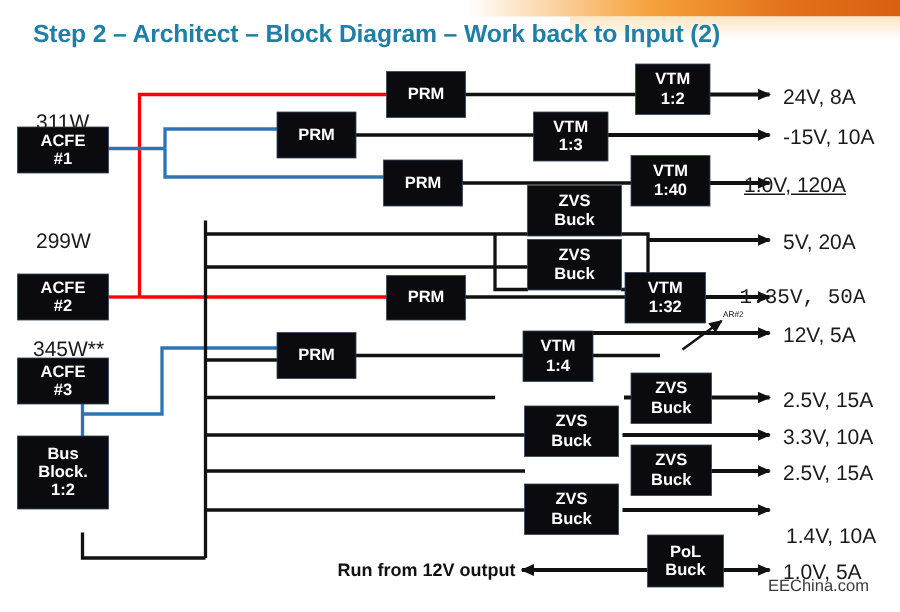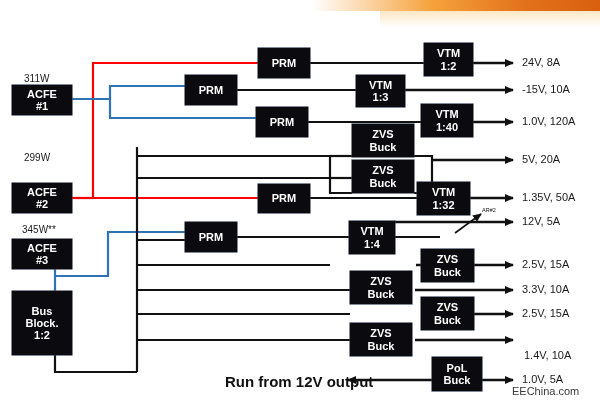--- a/index.html
+++ b/index.html
@@ -43,44 +43,45 @@
     display:flex;flex-direction:column;
     align-items:center;justify-content:center;
     font-size:11px;font-weight:bold;
     line-height:1.12;
     text-align:center;
     box-shadow:0 0 0 0.6px #2f3c52;
   }
   .blk span{display:block;}
   .wlbl{
     position:absolute;
-    font-size:10px;color:#1a1a1a;white-space:nowrap;
+    font-size:14px;color:#1a1a1a;white-space:nowrap;
   }
   .outlbl{
     position:absolute;
-    font-size:11px;color:#1a1a1a;white-space:nowrap;
+    font-size:14px;color:#1a1a1a;white-space:nowrap;
   }
   .arlbl{
     position:absolute;font-size:5.5px;color:#111;white-space:nowrap;
   }
   .runlbl{
-    position:absolute;font-size:15px;font-weight:bold;color:#111;white-space:nowrap;
+    position:absolute;font-size:12px;font-weight:bold;color:#111;white-space:nowrap;
   }
   .wmark{
     position:absolute;font-size:11px;color:#3a3a3a;white-space:nowrap;
   }
 </style>
 </head>
 <body>
 
 <div id="slide">
 
   <div class="topbar"></div>
   <div class="topglow"></div>
 
+  <div class="title">Step 2 – Architect – Block Diagram – Work back to Input (2)</div>
 
   <svg class="wires" viewBox="0 0 600 408">
     <defs>
       <marker id="ah" markerWidth="9" markerHeight="8" refX="8" refY="4" orient="auto" markerUnits="userSpaceOnUse">
         <path d="M0,0 L9,4 L0,8 z" fill="#111111"></path>
       </marker>
       <marker id="ahl" markerWidth="9" markerHeight="8" refX="8" refY="4" orient="auto" markerUnits="userSpaceOnUse">
         <path d="M0,0 L9,4 L0,8 z" fill="#111111"></path>
       </marker>
     </defs>
@@ -159,21 +160,21 @@
     <span>ACFE</span>
     <span>#2</span>
   </div>
 
   <div class="wlbl" style="left:22px;top:224px;">345W**</div>
   <div class="blk" style="left:12px;top:239px;width:60px;height:30px;">
     <span>ACFE</span>
     <span>#3</span>
   </div>
 
-  <div class="blk" style="left:12px;top:291px;width:60px;height:64px;">
+  <div class="blk" style="left:12px;top:291px;width:60px;height:48px;">
     <span>Bus</span>
     <span>Block.</span>
     <span>1:2</span>
   </div>
 
   <div class="blk" style="left:258px;top:48px;width:52px;height:30px;">
     <span>PRM</span>
   </div>
   <div class="blk" style="left:185px;top:75px;width:52px;height:30px;">
     <span>PRM</span>
@@ -238,23 +239,23 @@
     <span>PoL</span>
     <span>Buck</span>
   </div>
 
   <div class="arlbl" style="left:482px;top:207px;">AR#2</div>
   <div class="runlbl" style="left:225px;top:373px;">Run from 12V output</div>
   <div class="wmark" style="left:512px;top:385px;">EEChina.com</div>
 
   <div class="outlbl" style="left:522px;top:56px;">24V, 8A</div>
   <div class="outlbl" style="left:522px;top:83px;">-15V, 10A</div>
-  <div class="outlbl" style="left:522px;top:115px;">1.0V, 120A</div>
+  <div class="outlbl" style="left:496px;top:115px;text-decoration:underline;">1.0V, 120A</div>
   <div class="outlbl" style="left:522px;top:153px;">5V, 20A</div>
-  <div class="outlbl" style="left:522px;top:191px;">1.35V, 50A</div>
+  <div class="outlbl" style="left:493px;top:191px;font-family:Liberation Mono, monospace;">1.35V, 50A</div>
   <div class="outlbl" style="left:522px;top:215px;">12V, 5A</div>
   <div class="outlbl" style="left:522px;top:258px;">2.5V, 15A</div>
   <div class="outlbl" style="left:522px;top:283px;">3.3V, 10A</div>
   <div class="outlbl" style="left:522px;top:307px;">2.5V, 15A</div>
   <div class="outlbl" style="left:524px;top:333px;margin-top:16px;">1.4V, 10A</div>
   <div class="outlbl" style="left:522px;top:373px;">1.0V, 5A</div>
 
 </div>
 
 </body></html>

